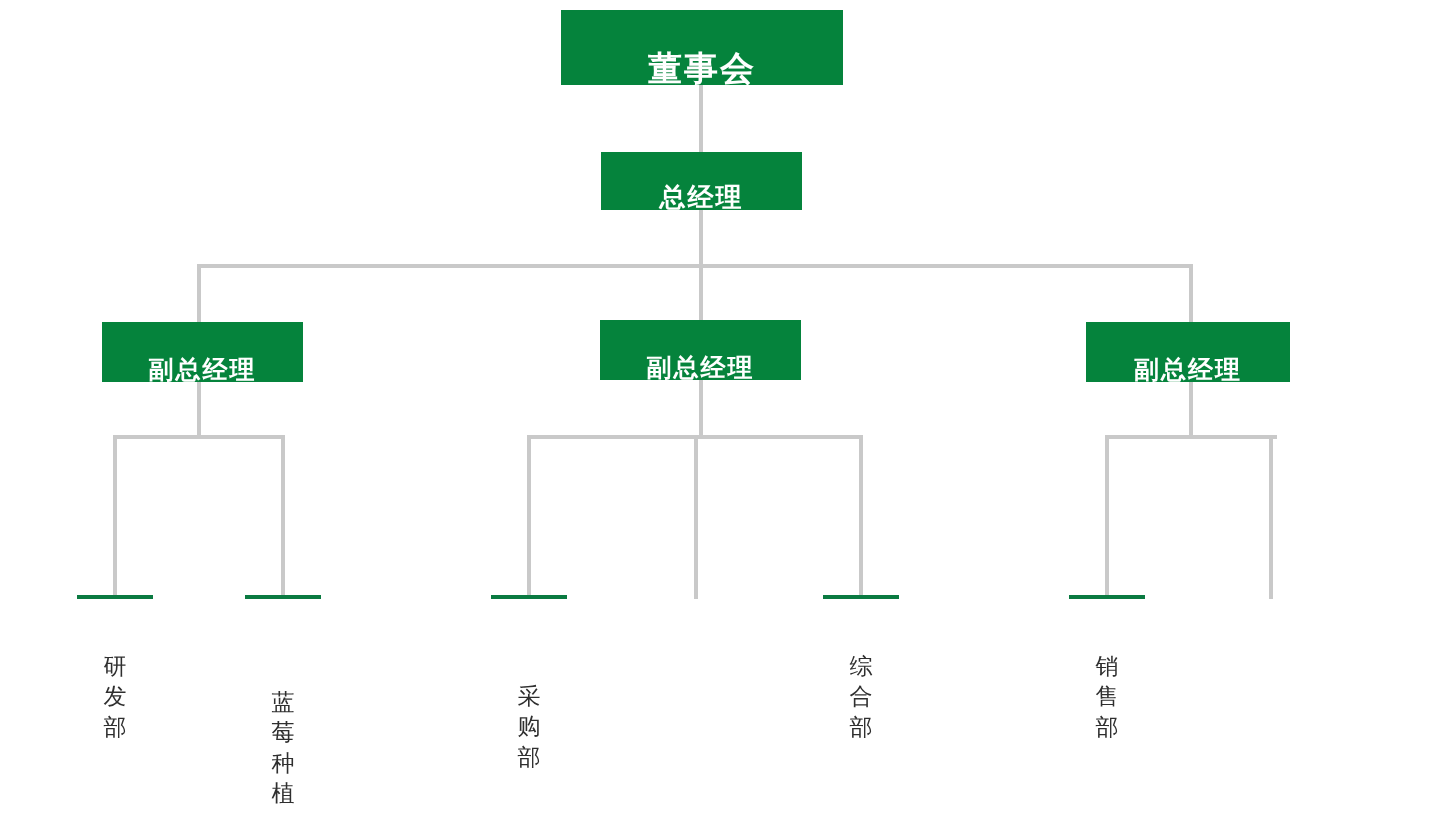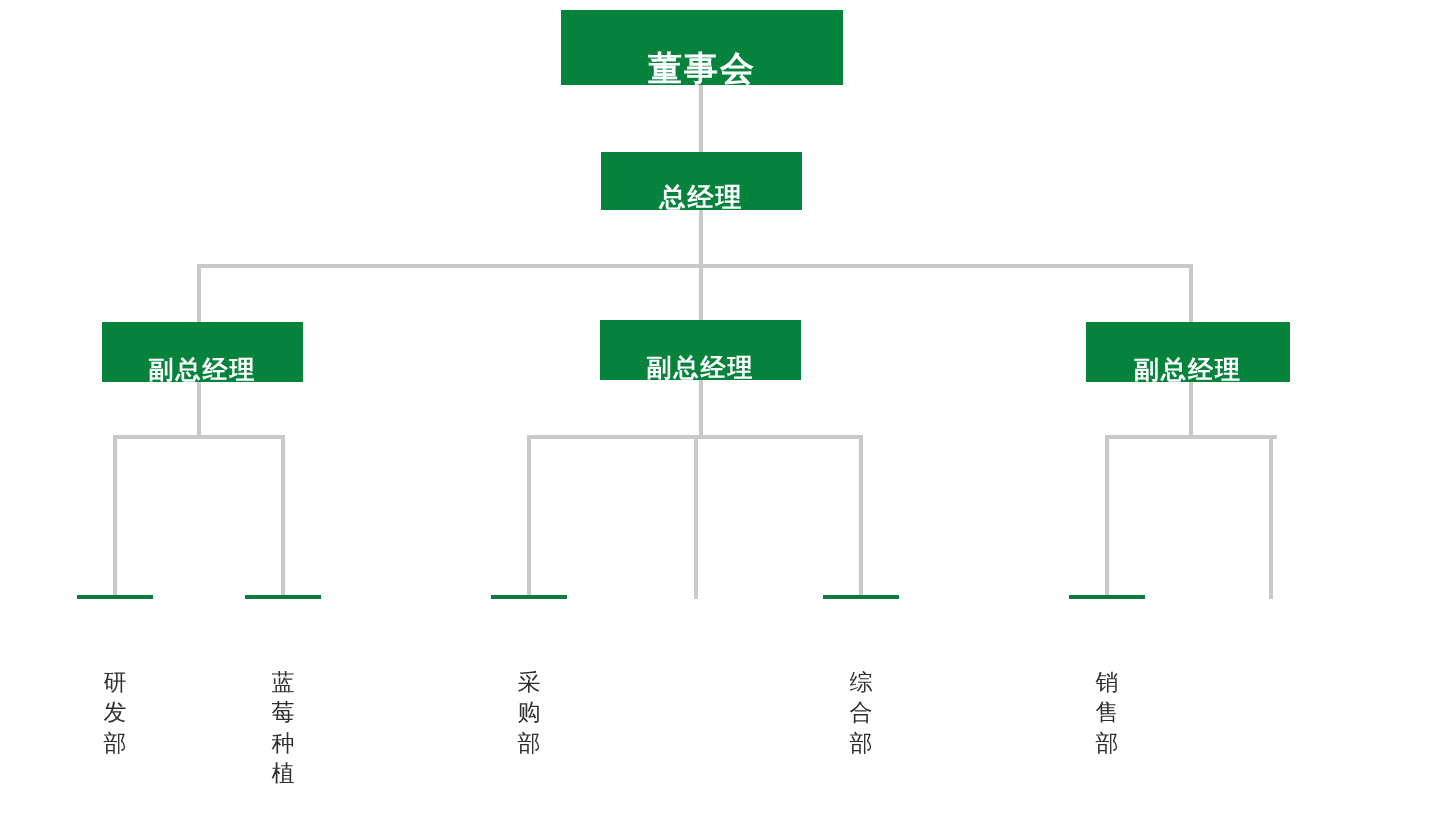--- a/index.html
+++ b/index.html
@@ -54,21 +54,21 @@
     display: flex;
     flex-direction: column;
     align-items: center;
   }
   .leaf-rule {
     background: #0a7a41;
     height: 4px;
     width: 76px;
   }
   .leaf-label {
-    margin-top: 68px;
+    margin-top: 52px;
     font-size: 23px;
     line-height: 1.32;
     color: #2f2f2f;
     text-align: center;
     letter-spacing: 0px;
     writing-mode: horizontal-tb;
     width: 26px;
     word-break: break-all;
   }
 </style>
@@ -121,26 +121,26 @@
   <div class="conn conn-v" style="left:1189px; top:382px; width:4px; height:57px;"></div>
   <div class="conn conn-h" style="left:1105px; top:435px; width:172px; height:4px;"></div>
   <div class="conn conn-v" style="left:1105px; top:435px; width:4px; height:164px;"></div>
   <div class="conn conn-v" style="left:1269px; top:435px; width:4px; height:164px;"></div>
 
   <div class="leaf" style="left:77px; top:595px; width:76px;">
     <div class="leaf-rule"></div>
     <div class="leaf-label">研发部</div>
   </div>
 
-  <div class="leaf" style="left:245px; top:595px; width:76px;">
+  <div class="leaf" style="left:245px; top:595px; width:76px;gap:36px;">
     <div class="leaf-rule"></div>
     <div class="leaf-label">蓝莓种植</div>
   </div>
 
-  <div class="leaf" style="left:491px; top:595px; width:76px;">
+  <div class="leaf" style="left:491px; top:595px; width:76px;gap:30px;">
     <div class="leaf-rule"></div>
     <div class="leaf-label">采购部</div>
   </div>
 
 
   <div class="leaf" style="left:823px; top:595px; width:76px;">
     <div class="leaf-rule"></div>
     <div class="leaf-label">综合部</div>
   </div>
 

